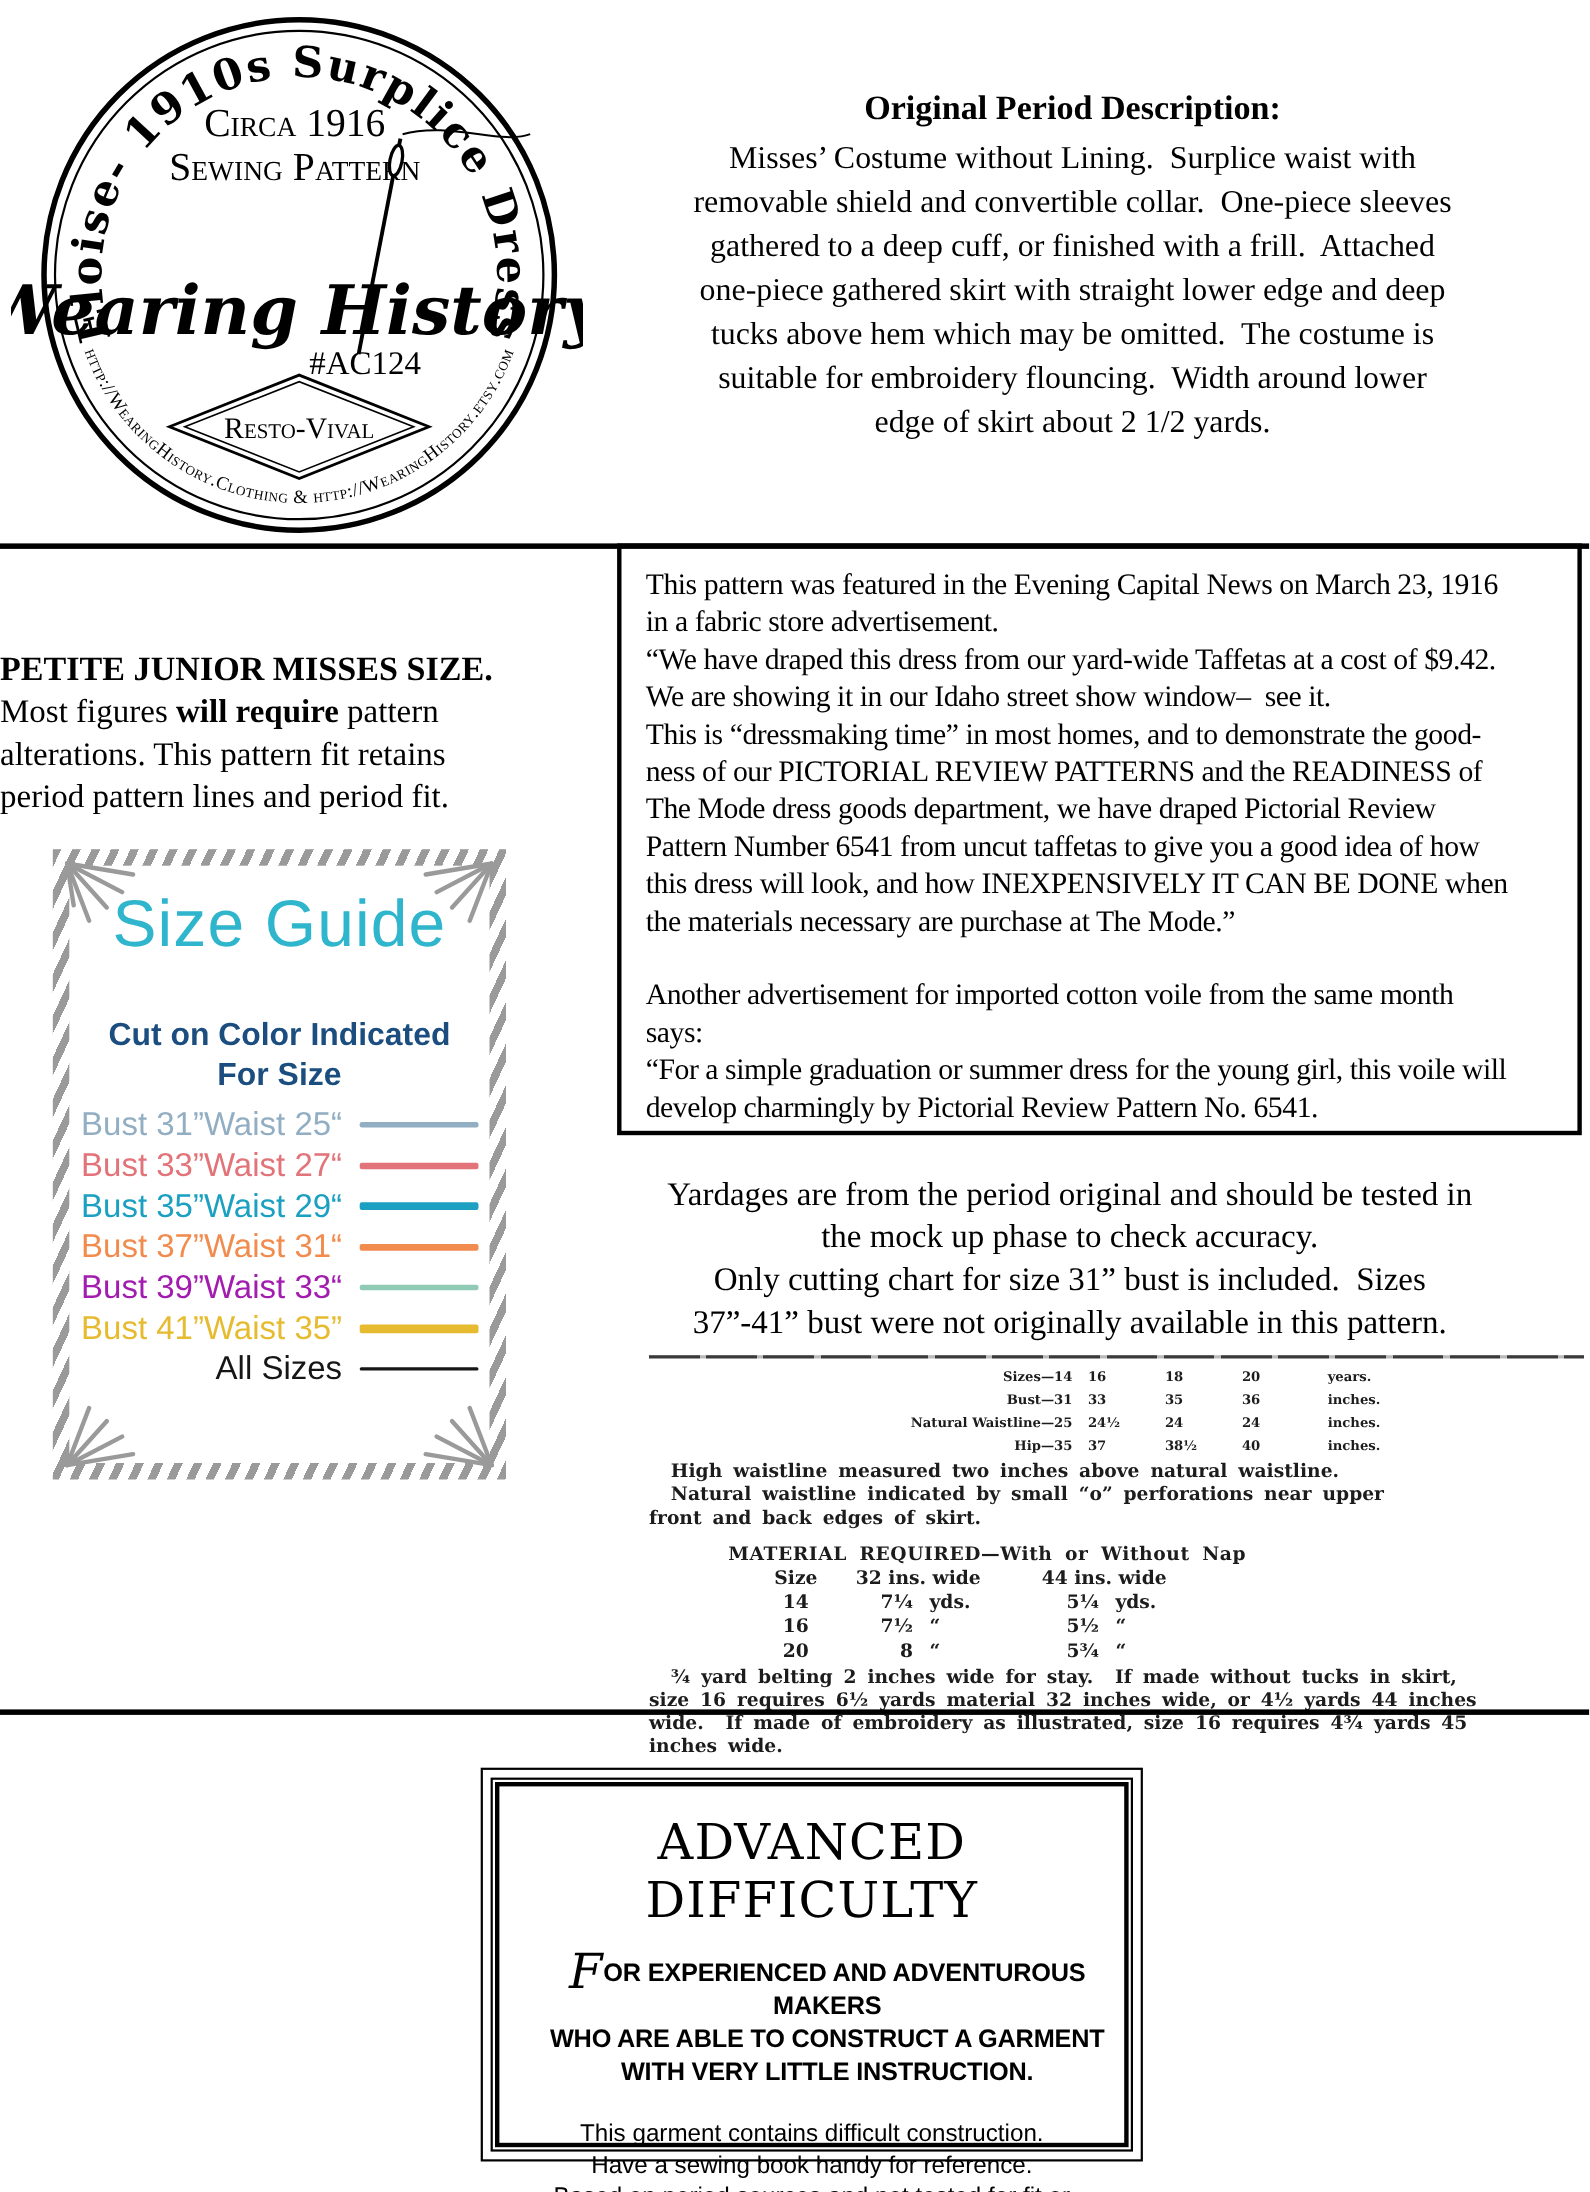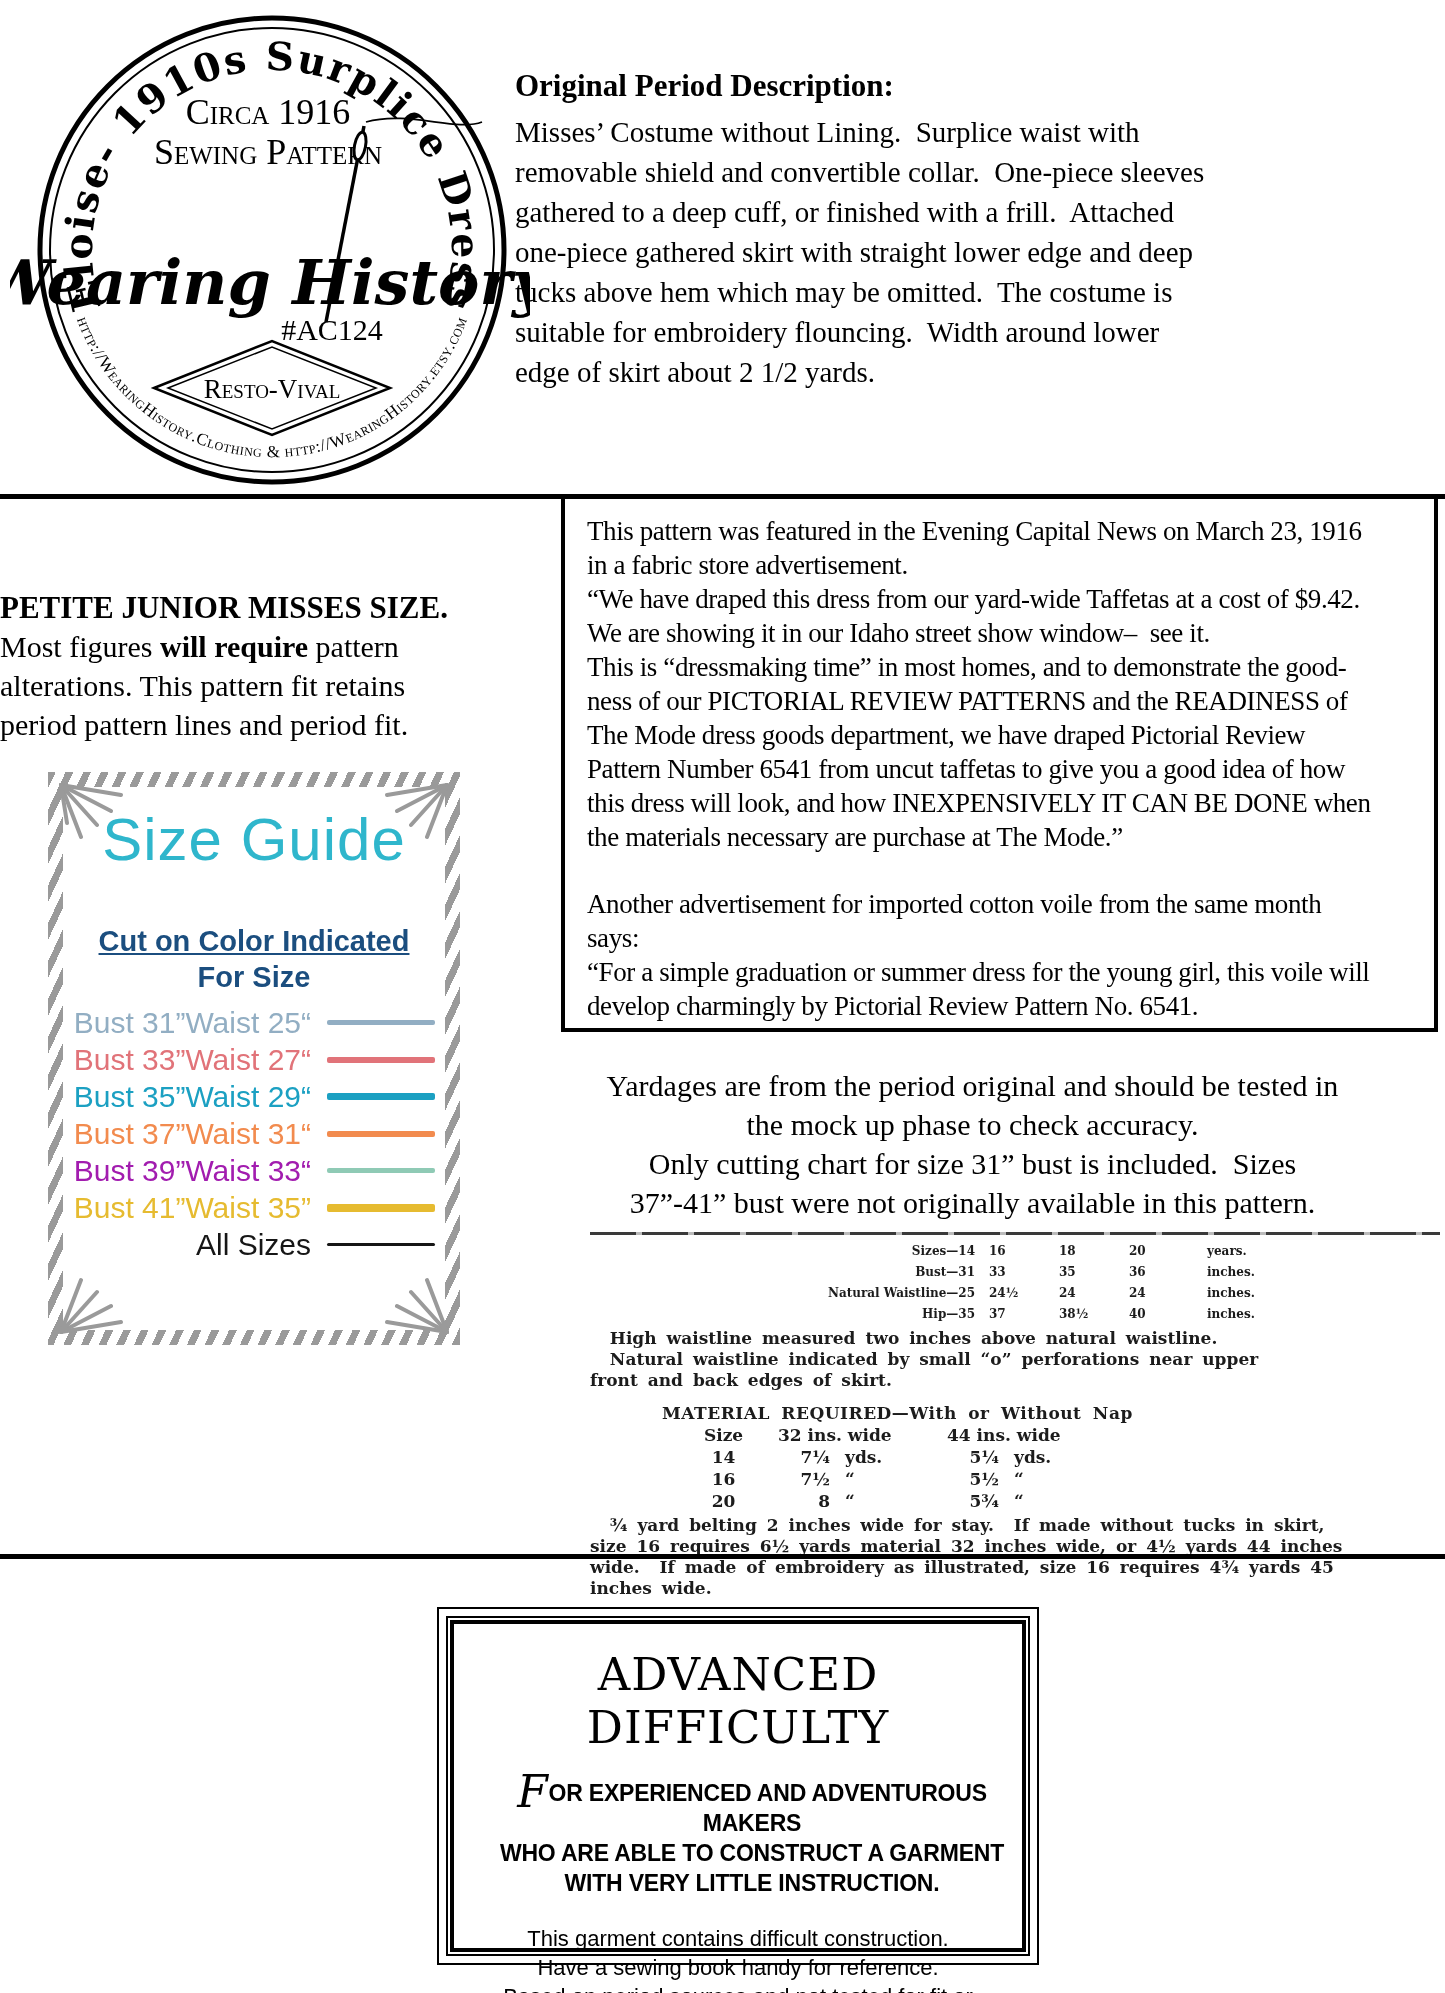--- a/index.html
+++ b/index.html
@@ -8,37 +8,37 @@
 
   
   .rule{position:absolute;left:0;width:1445px;height:5px;background:#000;}
   #rule-top{top:494px;}
   #rule-bottom{top:1554px;}
 
   
   #logo{position:absolute;left:10px;top:6px;}
 
   
-  #period{position:absolute;left:515px;top:68px;width:920px;text-align:left;}
+  #period{position:absolute;left:515px;top:80px;width:920px;text-align:center;}
   #period .hd{font-weight:bold;font-size:31px;margin-bottom:8px;}
   #period .bd{font-size:29px;line-height:40px;white-space:pre-wrap;}
 
   
   #petite{position:absolute;left:0px;top:588px;width:462px;
           font-size:30px;line-height:39px;}
   #petite .hd{font-weight:bold;font-size:31px;}
 
   
   #size-guide{position:absolute;left:48px;top:772px;width:412px;height:573px;box-sizing:border-box;
      background:repeating-linear-gradient(115deg,#9a9a9a 0 7px,#ffffff 7px 16px);padding:15px;}
   #sg-inner{position:relative;background:#fff;width:100%;height:100%;text-align:center;
      font-family:"Liberation Sans", sans-serif;}
   #sg-title{font-size:60px;line-height:66px;padding-top:20px;letter-spacing:1px;}
   .sg-sub{font-size:29px;line-height:36px;font-weight:bold;}
-  #sg-sub1{margin-top:50px;text-decoration:underline;}
+  #sg-sub1{margin-top:50px;}
   #sg-rows{margin-top:9px;}
   .sg-row{display:flex;justify-content:flex-end;align-items:center;height:37px;padding-right:10px;}
   .sg-label{font-size:30px;white-space:nowrap;}
   .sg-line{display:inline-block;width:108px;margin-left:16px;flex:none;border-radius:2px;}
   .burst{position:absolute;width:72px;height:72px;}
   .burst.tl{left:-4px;top:-4px;}
   .burst.tr{right:-4px;top:-4px;transform:scaleX(-1);}
   .burst.bl{left:-4px;bottom:-4px;transform:scaleY(-1);}
   .burst.br{right:-4px;bottom:-4px;transform:scale(-1,-1);}
 

